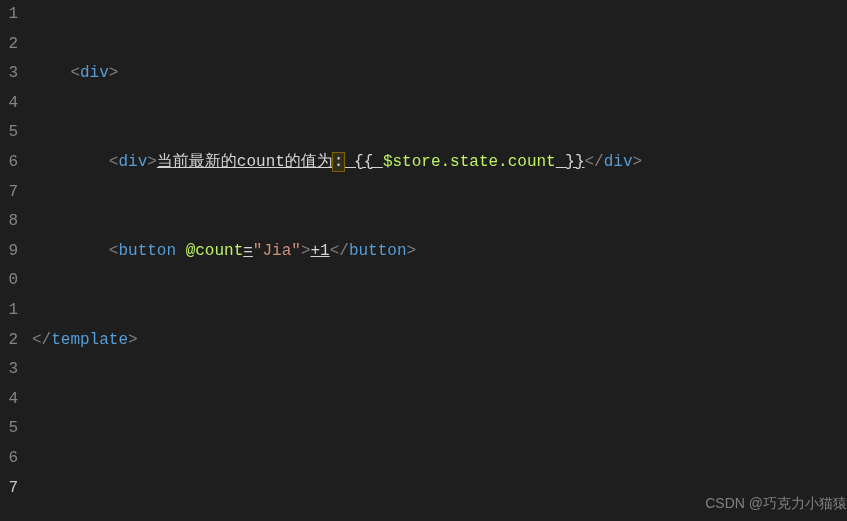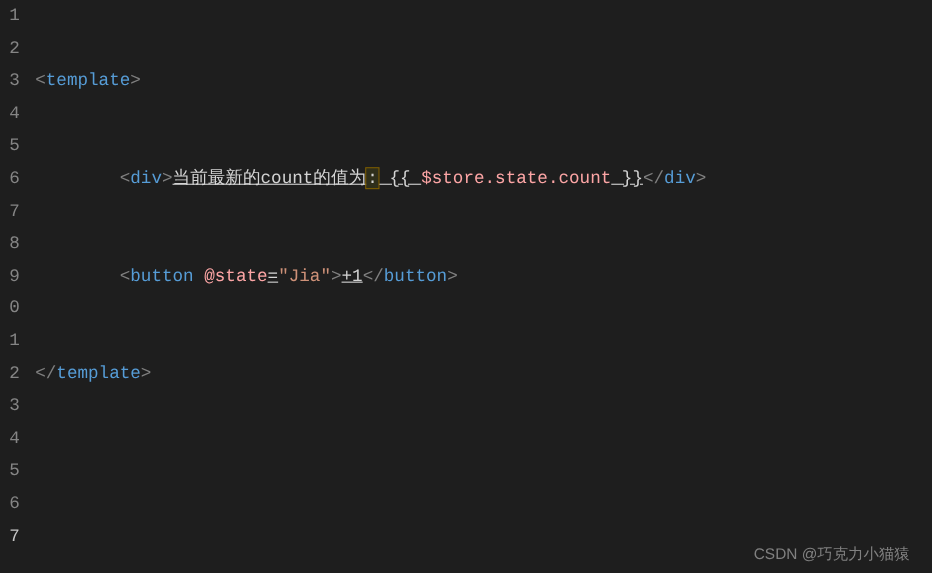--- a/index.html
+++ b/index.html
@@ -31,32 +31,32 @@
     }
     .code {
       flex: 1;
       white-space: pre;
     }
     .line { display: block; }
     .gutter .line { height: 1.85em; }
     .code .line { height: 1.85em; }
     .c-gray { color: #808080; }
     .c-tag { color: #569cd6; }
-    .c-attr { color: #fca5a5; }
+    .c-attr { color: #bef264; }
     .c-string { color: #ce9178; }
     .c-text { color: #d4d4d4; text-decoration: underline; }
     .highlight {
       background: rgba(255,255,0,0.08);
       outline: 1px solid #806000;
       padding: 0 1px;
     }
     .watermark {
       position: absolute;
       bottom: 4px;
-      right: 20px;
+      right: 0;
       color: #aaa;
       font-size: 14px;
       font-family: sans-serif;
       opacity: 0.7;
     }
   </style>
 </head>
 <body>
 
 <div class="editor">
@@ -74,23 +74,23 @@
     <span class="line">1</span>
     <span class="line">2</span>
     <span class="line">3</span>
     <span class="line">4</span>
     <span class="line">5</span>
     <span class="line">6</span>
     <span class="line current">7</span>
   </div>
 
   <div class="code">
-    <span class="line"><span class="c-gray">&lt;</span><span class="c-tag">template</span><span class="c-gray">&gt;</span></span>
+    <span class="line"><span>    </span><span class="c-gray">&lt;</span><span class="c-tag">div</span><span class="c-gray">&gt;</span></span>
     <span class="line"><span>        </span><span class="c-gray">&lt;</span><span class="c-tag">div</span><span class="c-gray">&gt;</span><span class="c-text">当前最新的count的值为</span><span class="highlight">:</span><span class="c-text"> {{ </span><span class="c-attr">$store.state.count</span><span class="c-text"> }}</span><span class="c-gray">&lt;/</span><span class="c-tag">div</span><span class="c-gray">&gt;</span></span>
-    <span class="line"><span>        </span><span class="c-gray">&lt;</span><span class="c-tag">button</span><span> </span><span class="c-attr">@state</span><span class="c-text">=</span><span class="c-string">"Jia"</span><span class="c-gray">&gt;</span><span class="c-text">+1</span><span class="c-gray">&lt;/</span><span class="c-tag">button</span><span class="c-gray">&gt;</span></span>
+    <span class="line"><span>        </span><span class="c-gray">&lt;</span><span class="c-tag">button</span><span> </span><span class="c-attr">@count</span><span class="c-text">=</span><span class="c-string">"Jia"</span><span class="c-gray">&gt;</span><span class="c-text">+1</span><span class="c-gray">&lt;/</span><span class="c-tag">button</span><span class="c-gray">&gt;</span></span>
     <span class="line"><span class="c-gray">&lt;/</span><span class="c-tag">template</span><span class="c-gray">&gt;</span></span>
     
     
     
     
     
     
     
     
     

